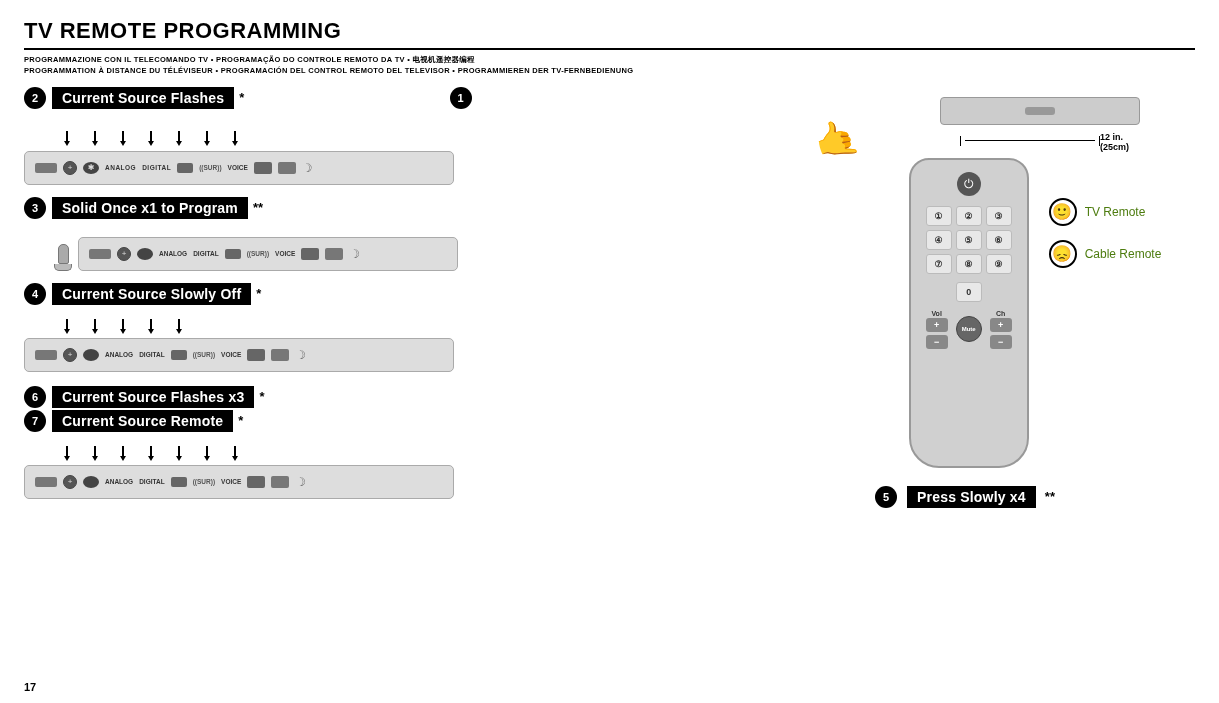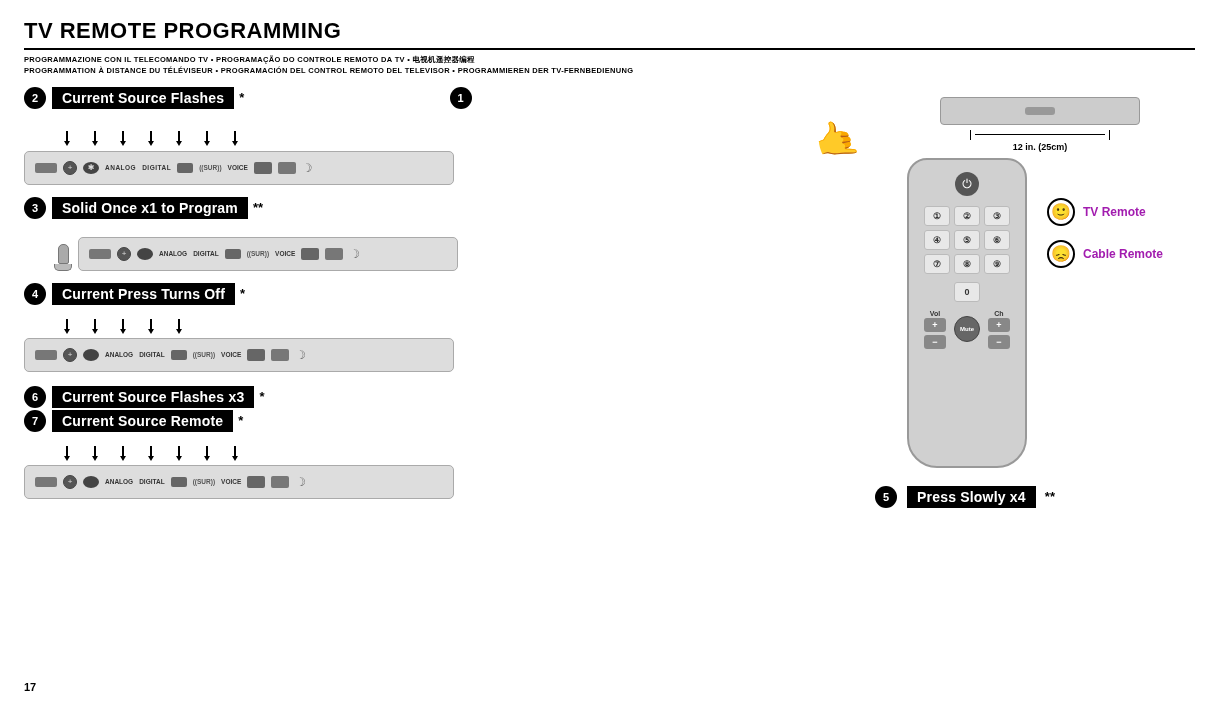--- a/index.html
+++ b/index.html
@@ -293,22 +293,22 @@
       border-radius: 50%;
       border: 2px solid #000;
       display: flex;
       align-items: center;
       justify-content: center;
       font-size: 16px;
     }
 
     .remote-label-text {
       font-size: 12px;
-      font-weight: 700;
-      color: #a21caf;
+      font-weight: 400;
+      color: #4d7c0f;
     }
 
     .soundbar-area {
       display: flex;
       flex-direction: column;
       align-items: center;
       margin-left: 10px;
     }
 
     
@@ -451,21 +451,21 @@
           <div style="font-size:6.5px;font-weight:700;color:#333;">VOICE</div>
           <div style="width:18px;height:12px;background:#666;border-radius:2px;flex-shrink:0;"></div>
           <div style="width:18px;height:12px;background:#777;border-radius:2px;flex-shrink:0;"></div>
           <div style="font-size:12px;color:#666;">☽</div>
         </div>
       </div>
 
       <div class="step-block">
         <div class="step-header">
           <span class="step-circle">4</span>
-          <span class="step-label">Current Press Turns Off</span>
+          <span class="step-label">Current Source Slowly Off</span>
           <span class="step-asterisk">*</span>
         </div>
       </div>
 
       <div class="bar-arrows" style="padding-left:40px; gap:22px;">
         <div class="down-arrow-indicator">
             <div class="dai-line"></div>
             <div class="dai-head"></div>
           </div>
         <div class="down-arrow-indicator">
@@ -564,21 +564,21 @@
 
     </div>
 
     <div class="right-panel">
 
       <div class="soundbar-area">
         <div class="soundbar-illustration">
           <div style="width:30px;height:8px;background:#999;border-radius:3px;"></div>
         </div>
 
-        <div style="display:flex;flex-direction:column;align-items:center;margin-bottom:6px;width:160px;">
+        <div style="display:flex;flex-direction:row;align-items:center;margin-bottom:6px;width:160px;">
           <div style="display:flex;align-items:center;justify-content:center;gap:4px;">
             <div style="width:1px;height:10px;background:#000;"></div>
             <div style="flex:1;height:1px;background:#000;width:130px;"></div>
             <div style="width:1px;height:10px;background:#000;"></div>
           </div>
           <div style="font-size:9px;color:#000;font-weight:600;margin-top:2px;">12 in. (25cm)</div>
         </div>
       </div>
 
       <div style="display:flex;flex-direction:row;align-items:flex-start;gap:10px;position:relative;">

